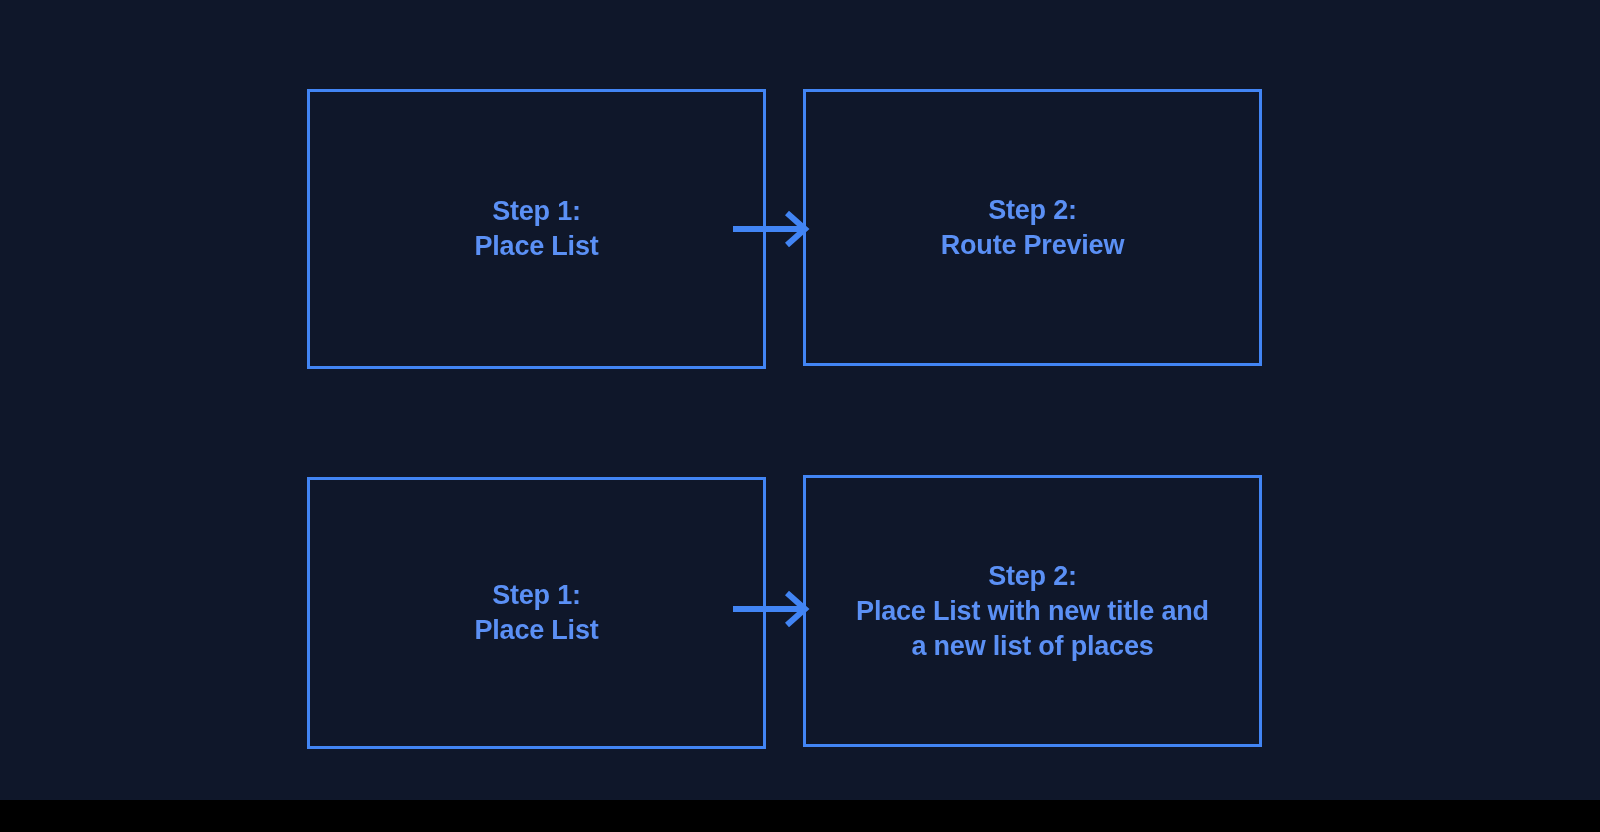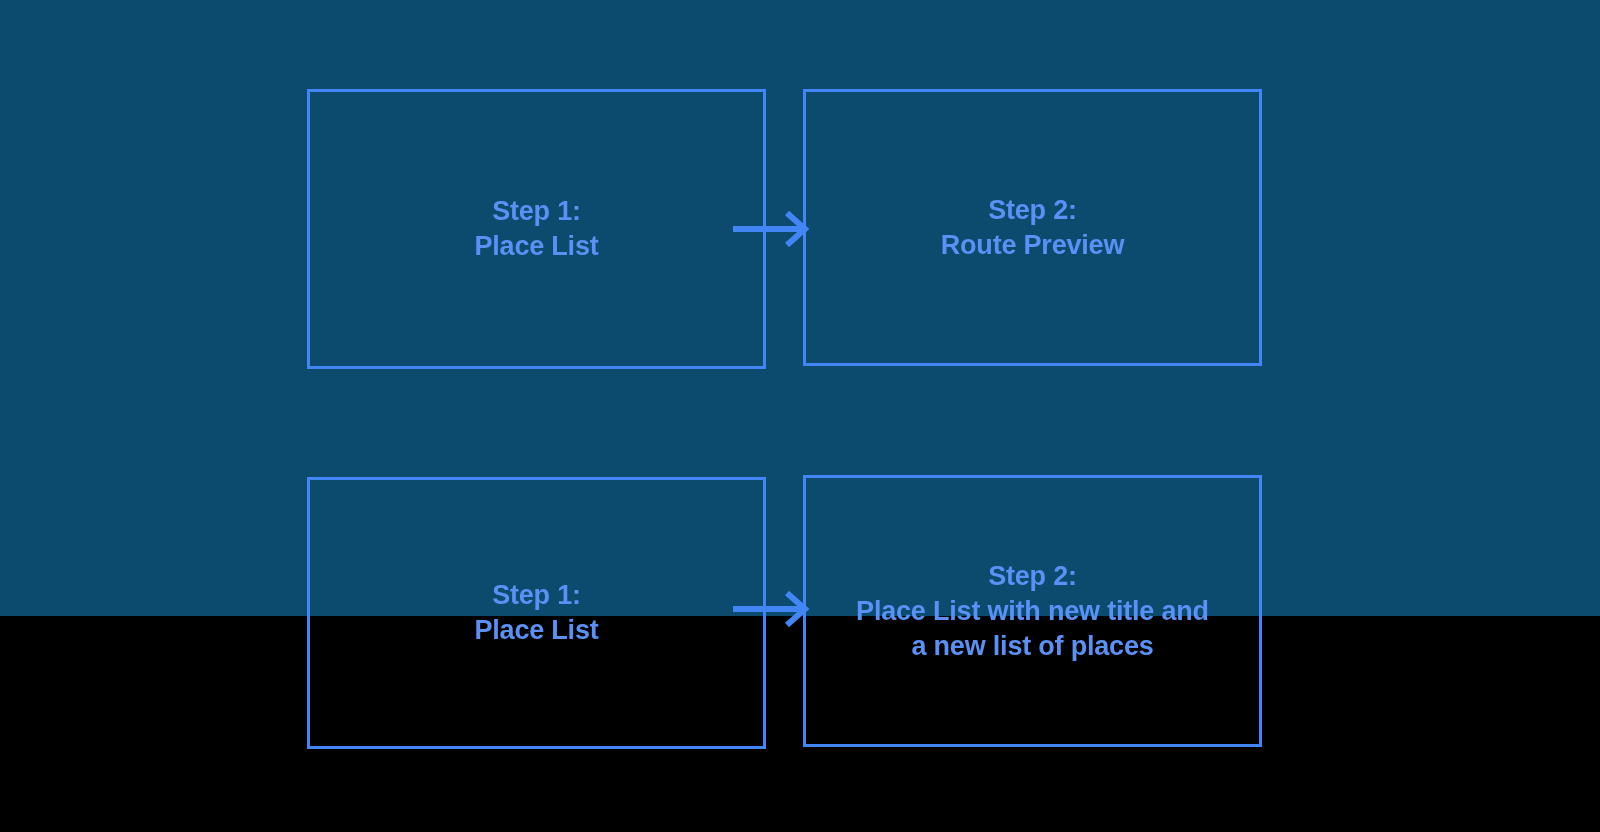--- a/index.html
+++ b/index.html
@@ -10,22 +10,22 @@
   }
   body {
     width: 1600px;
     height: 832px;
     overflow: hidden;
     font-family: "Liberation Sans", sans-serif;
   }
   #canvas {
     position: relative;
     width: 1600px;
-    height: 616px;
-    background: #0c4a6e;
+    height: 800px;
+    background: #0f172a;
   }
   .step-box {
     position: absolute;
     box-sizing: border-box;
     border: 3px solid #4285f4;
     background: transparent;
     display: flex;
     align-items: center;
     justify-content: center;
     text-align: center;

